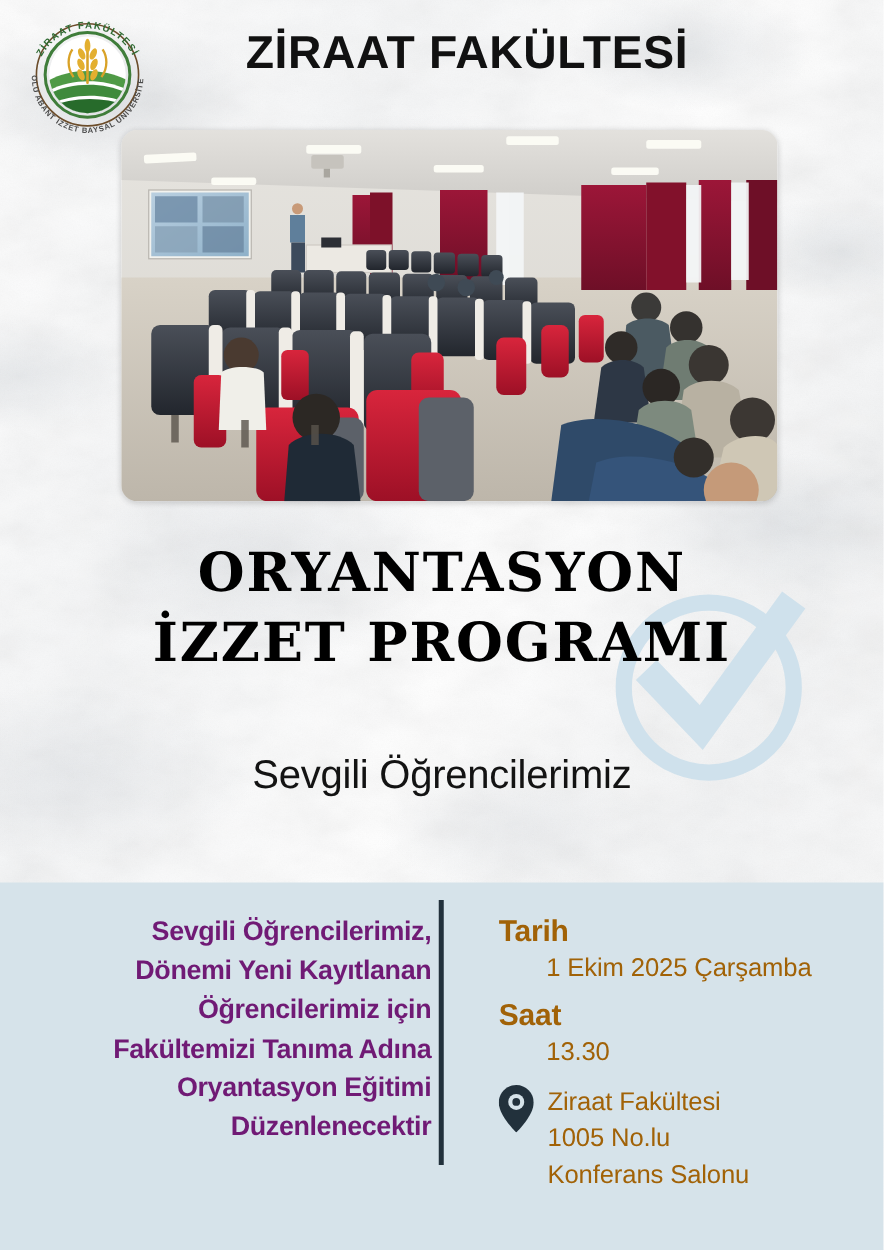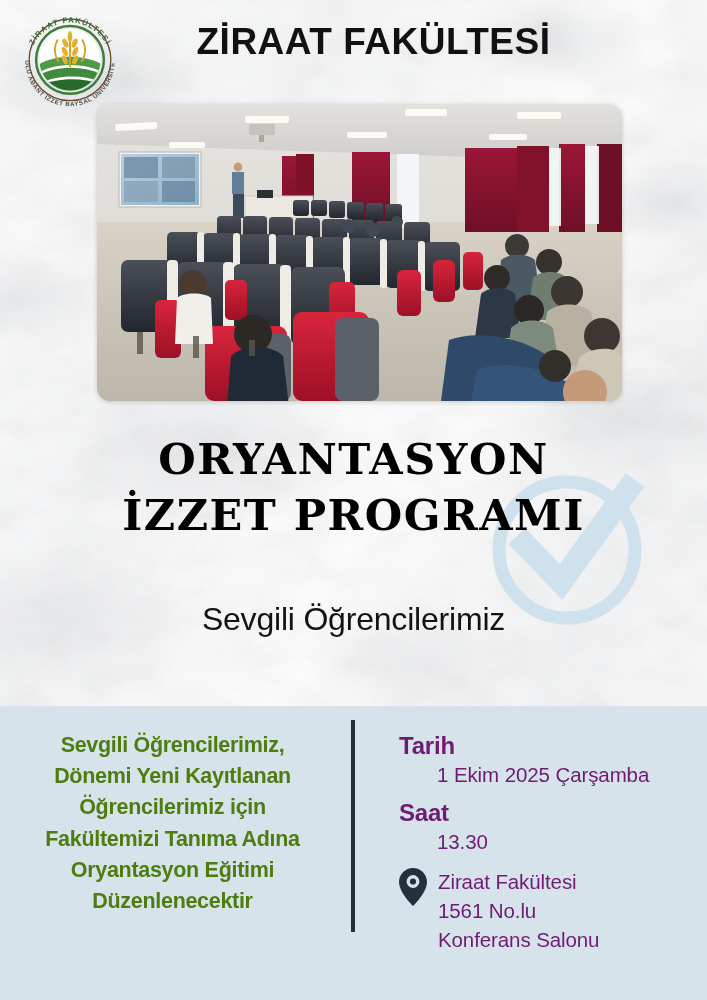--- a/index.html
+++ b/index.html
@@ -134,36 +134,36 @@
     width: 4px;
     height: 212px;
     background: #22313c;
   }
 
   .panel-left {
     position: absolute;
     left: 0;
     top: 24px;
     width: 345px;
-    text-align: center;
-    color: #4d7c0f;
+    text-align: right;
+    color: #701a75;
     font-family: "Liberation Sans", sans-serif;
     font-weight: bold;
     font-size: 21.5px;
     line-height: 1.45;
     letter-spacing: -0.3px;
   }
   .panel-left span { display: block; }
 
   .panel-right {
     position: absolute;
     left: 380px;
     top: 26px;
     width: 320px;
-    color: #701a75;
+    color: #a16207;
     font-family: "Liberation Sans", sans-serif;
   }
   .pr-label {
     font-size: 24px;
     font-weight: bold;
     letter-spacing: -0.2px;
     margin: 0 0 3px 19px;
   }
   .pr-value {
     font-size: 20.5px;
@@ -515,20 +515,20 @@
       <div class="pr-value time">13.30</div>
 
       <div class="pr-loc">
         <svg class="pin" viewBox="0 0 28 38" aria-hidden="true">
           <path d="M14,0 C6.3,0 0,6.3 0,14 C0,24.5 14,38 14,38 C14,38 28,24.5 28,14 C28,6.3 21.7,0 14,0 Z" fill="#22313c"></path>
           <circle cx="14" cy="13.5" r="6.4" fill="#d6e3ea"></circle>
           <circle cx="14" cy="13.5" r="3.1" fill="#22313c"></circle>
         </svg>
         <div class="pr-loc-lines">
           <span>Ziraat Fakültesi</span>
-          <span>1561 No.lu</span>
+          <span>1005 No.lu</span>
           <span>Konferans Salonu</span>
         </div>
       </div>
     </div>
   </div>
 
 </div>
 
 </body></html>

